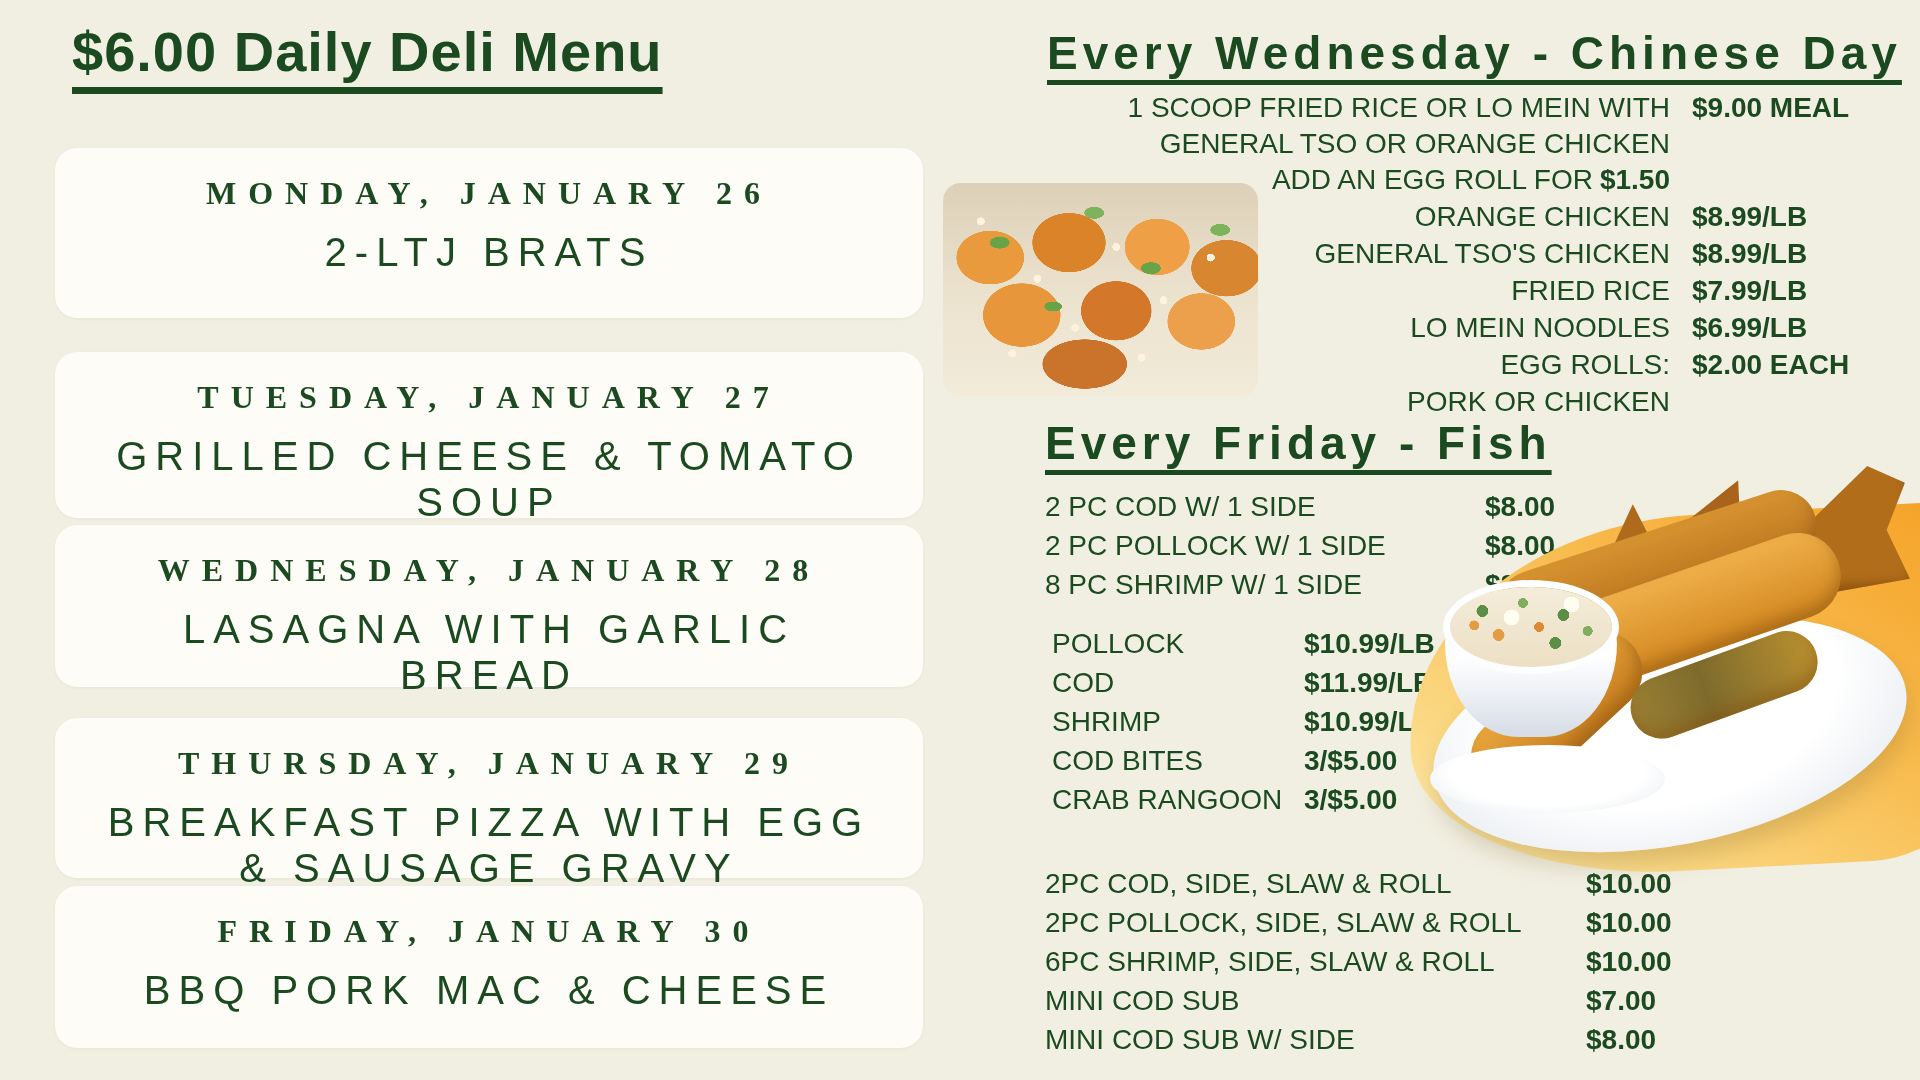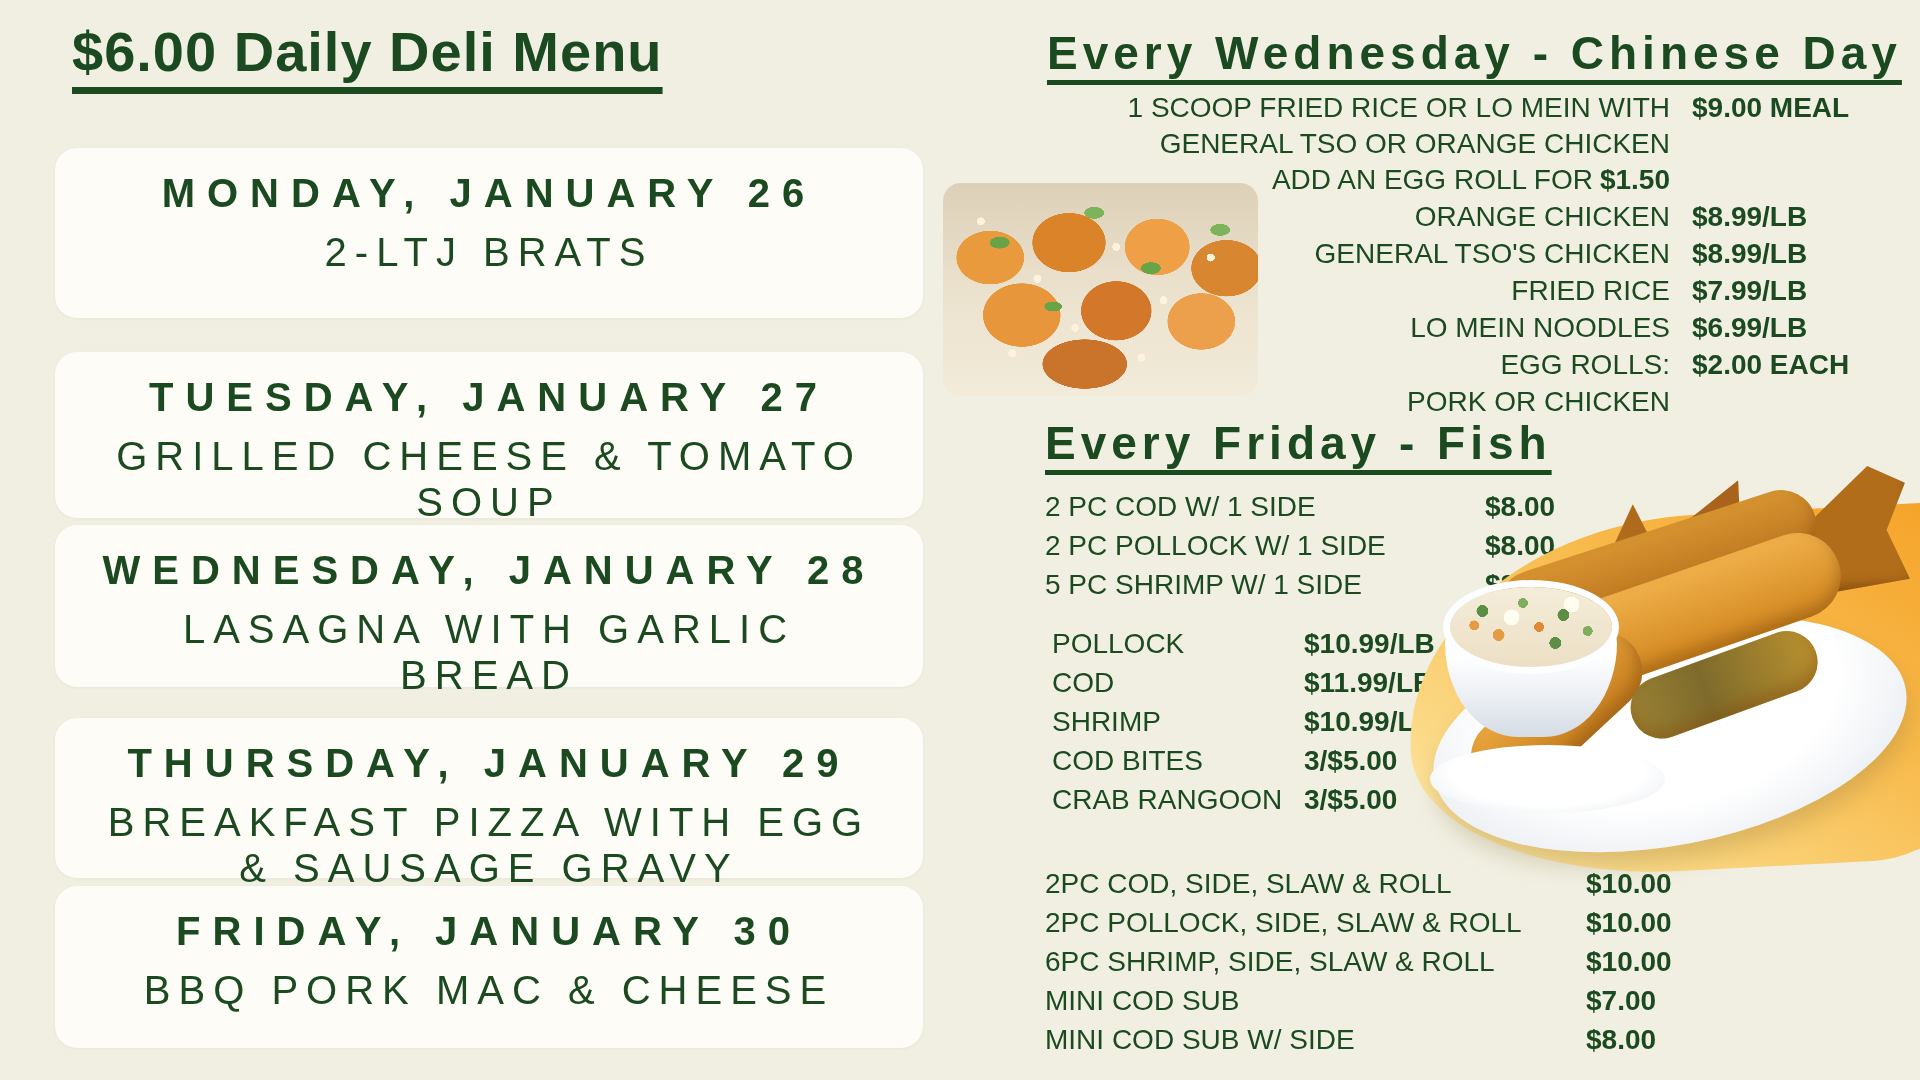--- a/index.html
+++ b/index.html
@@ -28,22 +28,23 @@
     background:var(--card);border-radius:22px;width:868px;
     padding:22px 34px 10px 34px;text-align:center;
     box-shadow:0 1px 3px rgba(90,90,60,.06);
   }
   .card:nth-child(1){height:170px;margin-bottom:34px;}
   .card:nth-child(2){height:166px;margin-bottom:7px;}
   .card:nth-child(3){height:162px;margin-bottom:31px;}
   .card:nth-child(4){height:160px;margin-bottom:8px;}
   .card:nth-child(5){height:162px;}
   .card h2{
-    font-size:40px;font-weight:bold;letter-spacing:12px;line-height:46px;
+    font-size:32px;font-weight:bold;letter-spacing:12px;line-height:46px;
     white-space:nowrap;
+    font-family:Liberation Serif, serif;
   }
   .card p{
     font-size:40px;font-weight:normal;letter-spacing:8px;line-height:46px;
     margin-top:13px;
   }
   
   .sec-heading{
     position:absolute;font-size:46px;font-weight:bold;letter-spacing:5px;
     text-decoration:underline;text-decoration-thickness:5px;text-underline-offset:11px;
     white-space:nowrap;
@@ -249,21 +250,21 @@
 
   <div class="row">
       <span class="lbl">2 PC COD W/ 1 SIDE</span>
       <span class="prc">$8.00</span>
     </div>
       <div class="row">
       <span class="lbl">2 PC POLLOCK W/ 1 SIDE</span>
       <span class="prc">$8.00</span>
     </div>
       <div class="row">
-      <span class="lbl">5 PC SHRIMP W/ 1 SIDE</span>
+      <span class="lbl">8 PC SHRIMP W/ 1 SIDE</span>
       <span class="prc">$8.00</span>
     </div>
     </div>
 
   <div class="rowlist fish-lb">
 
   <div class="row">
       <span class="lbl">POLLOCK</span>
       <span class="prc">$10.99/LB</span>
     </div>

